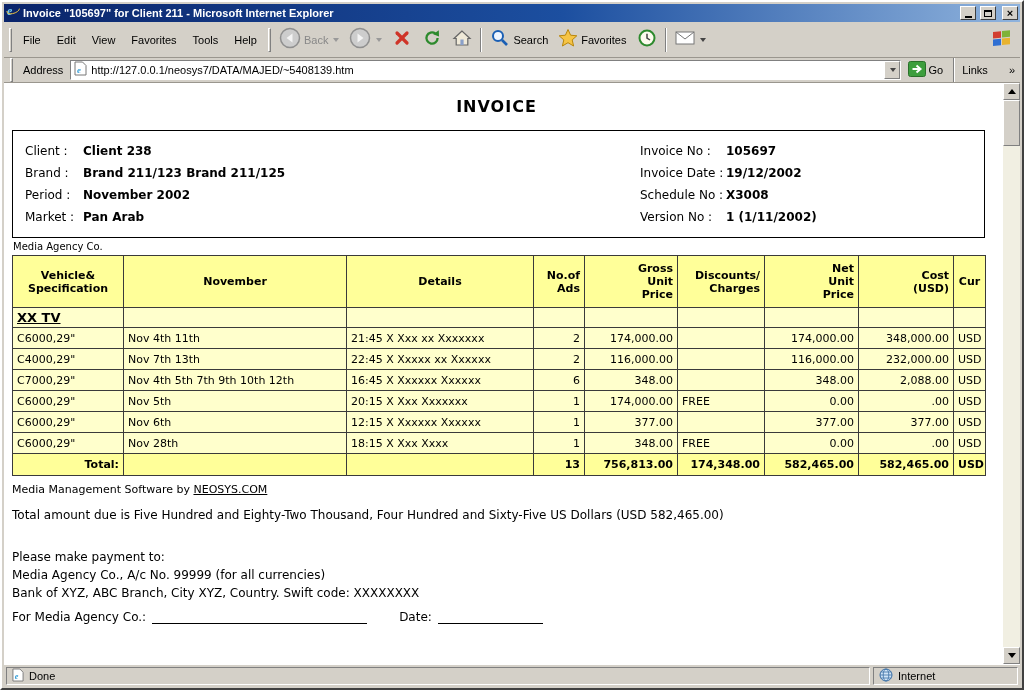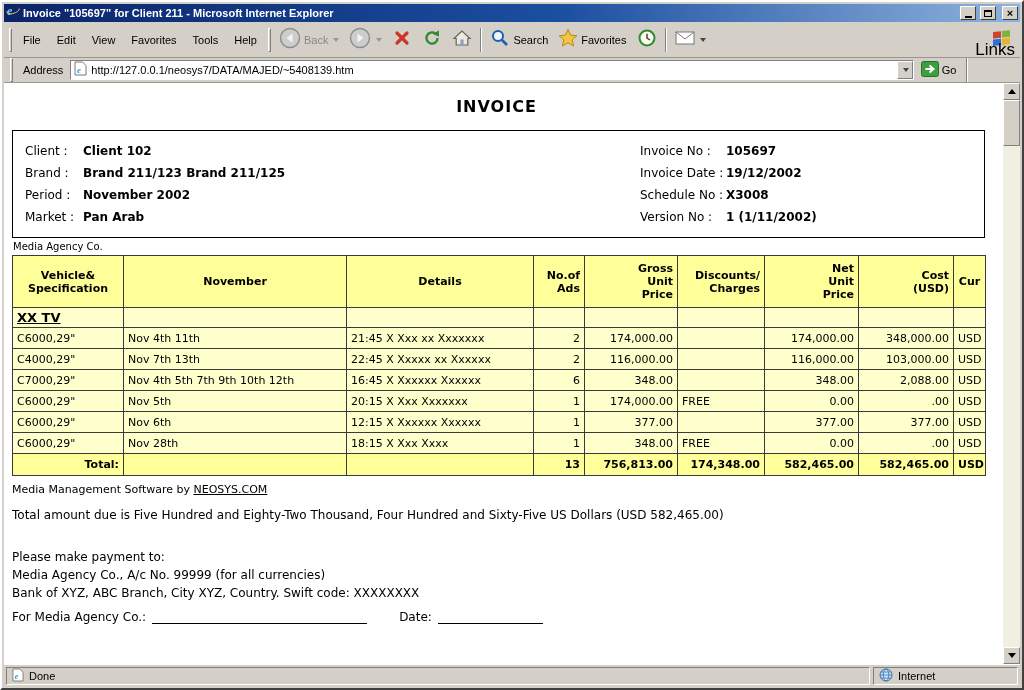--- a/index.html
+++ b/index.html
@@ -45,21 +45,21 @@
     background:#D4D0C8; border-bottom:1px solid #9a968e; padding:0 3px; gap:4px; }
   .addr-label { font-size:11px; padding:0 3px; color:#000; }
   .addr-field { flex:1; height:20px; background:#fff;
     border:1px solid; border-color:#808080 #fff #fff #808080;
     display:flex; align-items:center; padding-left:3px; gap:4px; }
   .addr-url { font-size:11px; flex:1; color:#000; white-space:nowrap; overflow:hidden; }
   .addr-drop { width:16px; height:18px; background:#D4D0C8;
     border:1px solid; border-color:#fff #808080 #808080 #fff;
     display:flex; align-items:center; justify-content:center; }
   .go-btn { display:flex; align-items:center; gap:3px; font-size:11px; padding:0 3px; }
-  .links { display:flex; align-items:center; font-size:17px; gap:21px; padding-right:2px;flex-direction:column; }
+  .links { display:flex; align-items:center; font-size:11px; gap:21px; padding-right:2px; }
 
   
   .content { flex:1; background:#fff; display:flex; overflow:hidden; }
   .page { flex:1; padding:6px 0 0 8px; overflow:hidden;
     font-family:"DejaVu Sans", sans-serif; font-size:12px; color:#000; }
 
   .scrollbar { width:17px; flex:0 0 17px; background:#f1efe2; display:flex; flex-direction:column; }
   .sb-btn { height:17px; flex:0 0 17px; background:#D4D0C8;
     border:1px solid; border-color:#fff #808080 #808080 #fff;
     display:flex; align-items:center; justify-content:center; }
@@ -246,21 +246,21 @@
   </div>
 
   <div class="content">
     <div class="page">
 
       <div class="pg-title">INVOICE</div>
 
       <div class="info-box">
         <div class="info-row">
           <span>Client :</span>
-          <span class="info-value">Client 102</span>
+          <span class="info-value">Client 238</span>
           <span>Invoice No :</span>
           <span class="info-value">105697</span>
         </div>
         <div class="info-row">
           <span>Brand :</span>
           <span class="info-value">Brand 211/123 Brand 211/125</span>
           <span>Invoice Date :</span>
           <span class="info-value">19/12/2002</span>
         </div>
         <div class="info-row">
@@ -336,21 +336,21 @@
             <td class="c8">USD</td>
           </tr>
           <tr>
             <td class="c0">C4000,29"</td>
             <td class="c1">Nov 7th 13th</td>
             <td class="c2">22:45 X Xxxxx xx Xxxxxx</td>
             <td class="c3">2</td>
             <td class="c4">116,000.00</td>
             <td class="c5"></td>
             <td class="c6">116,000.00</td>
-            <td class="c7">103,000.00</td>
+            <td class="c7">232,000.00</td>
             <td class="c8">USD</td>
           </tr>
           <tr>
             <td class="c0">C7000,29"</td>
             <td class="c1">Nov 4th 5th 7th 9th 10th 12th</td>
             <td class="c2">16:45 X Xxxxxx Xxxxxx</td>
             <td class="c3">6</td>
             <td class="c4">348.00</td>
             <td class="c5"></td>
             <td class="c6">348.00</td>

